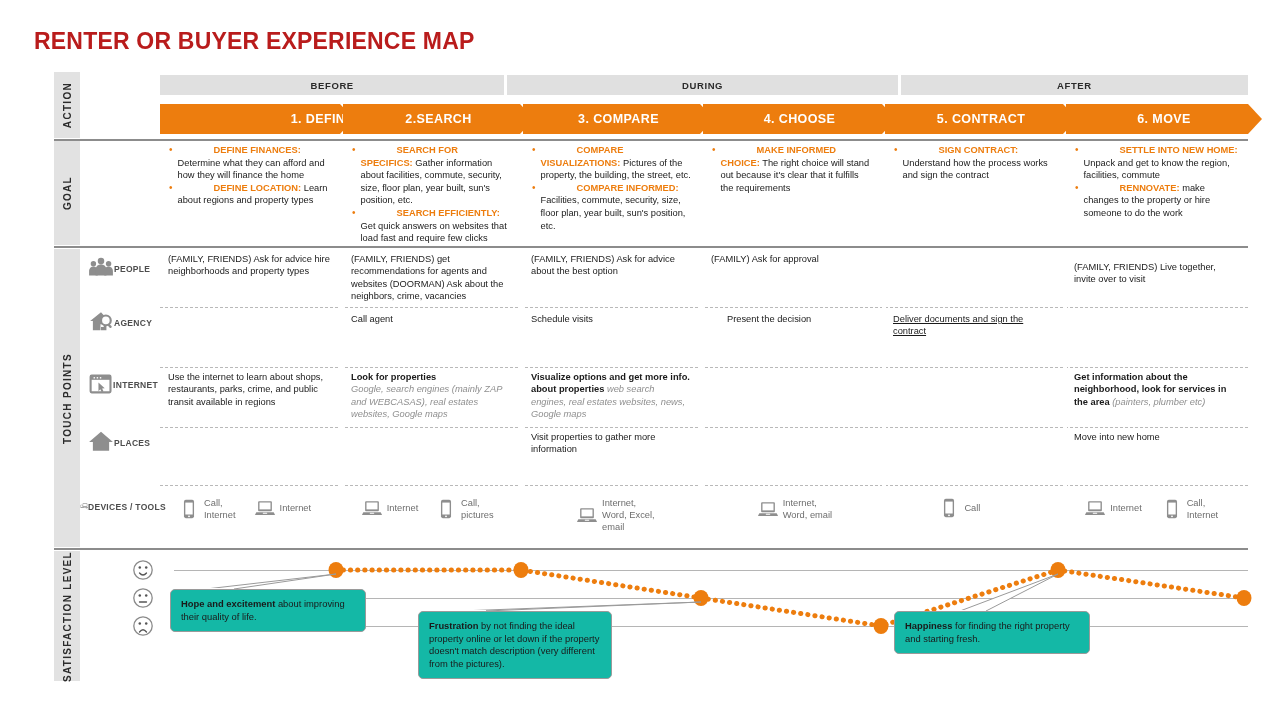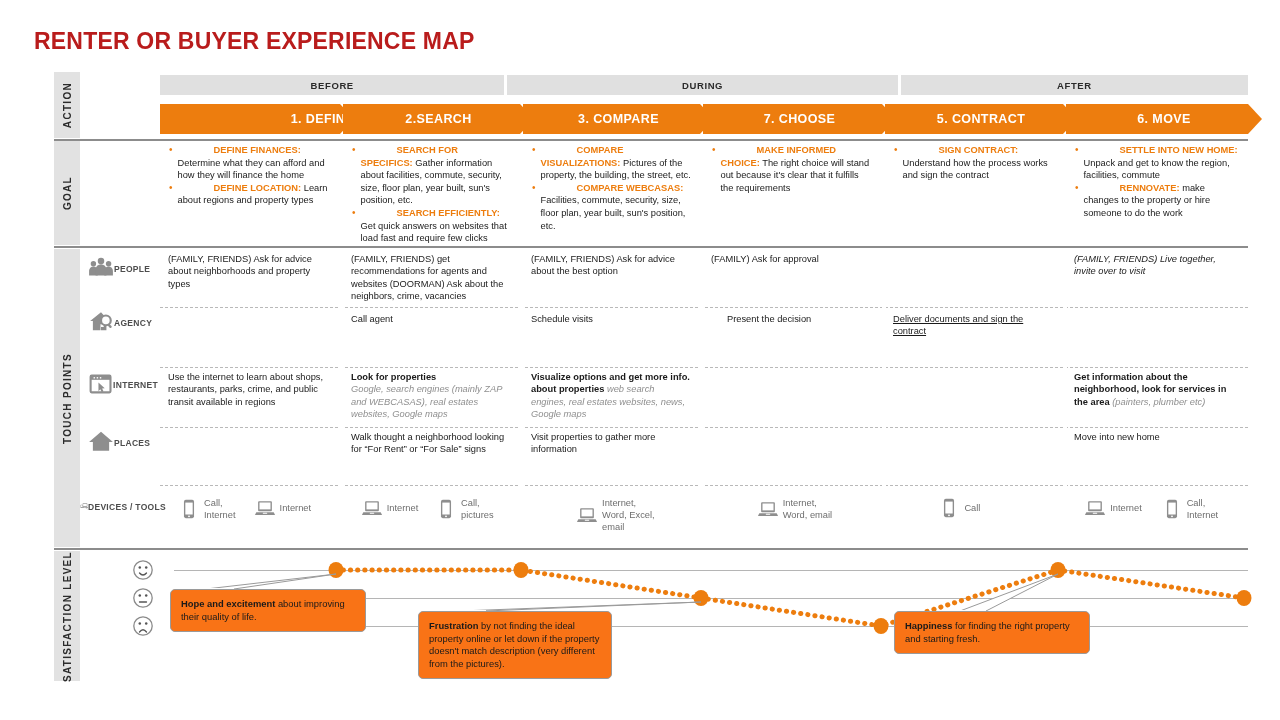--- a/index.html
+++ b/index.html
@@ -209,21 +209,21 @@
   .dot {
     position: absolute;
     width: 15px; height: 16px;
     background: #ED7D0E;
     border-radius: 50%;
     transform: translate(-50%, -50%);
     z-index: 4;
   }
   .callout {
     position: absolute;
-    background: #f97316;
+    background: #14b8a6;
     border: 1px solid #9a9a9a;
     border-radius: 5px;
     font-size: 9.4px;
     line-height: 12.6px;
     color: #1a1a1a;
     padding: 8px 10px;
     z-index: 6;
   }
   .callout b { font-weight: bold; }
   #connector-svg {
@@ -279,21 +279,21 @@
     <div class="stage first" style="left: 0px; width: 194px;">
       <span>1. DEFINE</span>
     </div>
     <div class="stage" style="left: 183px; width: 191px;">
       <span>2.SEARCH</span>
     </div>
     <div class="stage" style="left: 363px; width: 191px;">
       <span>3. COMPARE</span>
     </div>
     <div class="stage" style="left: 543px; width: 193px;">
-      <span>7. CHOOSE</span>
+      <span>4. CHOOSE</span>
     </div>
     <div class="stage" style="left: 725px; width: 192px;">
       <span>5. CONTRACT</span>
     </div>
     <div class="stage" style="left: 906px; width: 196px;">
       <span>6. MOVE</span>
     </div>
   </div>
 
 <div id="goal-row">
@@ -317,21 +317,21 @@
         <span class="goal-text"><span class="goal-key">SEARCH EFFICIENTLY:</span> Get quick answers on websites that load fast and require few clicks</span>
       </div>
     </div>
     <div class="goal-cell" style="left: 372px; width: 169px;">
       <div class="goal-item">
         <span class="goal-bullet">•</span>
         <span class="goal-text"><span class="goal-key">COMPARE VISUALIZATIONS:</span> Pictures of the property, the building, the street, etc.</span>
       </div>
       <div class="goal-item">
         <span class="goal-bullet">•</span>
-        <span class="goal-text"><span class="goal-key">COMPARE WEBCASAS:</span> Facilities, commute, security, size, floor plan, year built, sun's position, etc.</span>
+        <span class="goal-text"><span class="goal-key">COMPARE INFORMED:</span> Facilities, commute, security, size, floor plan, year built, sun's position, etc.</span>
       </div>
     </div>
     <div class="goal-cell" style="left: 552px; width: 171px;">
       <div class="goal-item">
         <span class="goal-bullet">•</span>
         <span class="goal-text"><span class="goal-key">MAKE INFORMED CHOICE:</span> The right choice will stand out because it's clear that it fulfills the requirements</span>
       </div>
     </div>
     <div class="goal-cell" style="left: 734px; width: 170px;">
       <div class="goal-item">
@@ -365,25 +365,25 @@
       <svg width="26" height="26" viewBox="0 0 48 48">
         <circle cx="10" cy="16" r="5" fill="#8e8e8e"></circle>
         <path d="M2 38v-9a8 8 0 0 1 16 0v9z" fill="#8e8e8e"></path>
              <circle cx="38" cy="16" r="5" fill="#8e8e8e"></circle>
         <path d="M30 38v-9a8 8 0 0 1 16 0v9z" fill="#8e8e8e"></path>
              <circle cx="24" cy="11" r="6" fill="#8e8e8e"></circle>
         <path d="M14 38v-11a10 10 0 0 1 20 0v11z" fill="#8e8e8e"></path>
       </svg>
       <div class="tp-icon-label">PEOPLE</div>
     </div>
-    <div class="tp-cell" style="left: 80px; top: 4px; width: 174px;">(FAMILY, FRIENDS) Ask for advice about neighborhoods and property types</div>
+    <div class="tp-cell" style="left: 80px; top: 4px; width: 174px;">(FAMILY, FRIENDS) Ask for advice hire neighborhoods and property types</div>
     <div class="tp-cell" style="left: 263px; top: 4px; width: 171px;">(FAMILY, FRIENDS) get recommendations for agents and websites (DOORMAN) Ask about the neighbors, crime, vacancies</div>
     <div class="tp-cell" style="left: 443px; top: 4px; width: 171px;">(FAMILY, FRIENDS) Ask for advice about the best option</div>
     <div class="tp-cell" style="left: 623px; top: 4px; width: 173px;">(FAMILY) Ask for approval</div>
-    <div class="tp-cell" style="left: 986px; top: 4px; width: 176px; font-style: italic;">(FAMILY, FRIENDS) Live together, invite over to visit</div>
+    <div class="tp-cell" style="left: 986px; top: 12px; width: 176px;">(FAMILY, FRIENDS) Live together, invite over to visit</div>
     <div class="tp-icon-cell" style="top: 60px;">
       <svg width="26" height="26" viewBox="0 0 48 48">
         <path d="M24 6 4 22h5v17h14V28h6v5l-5 0 0 6h10V22h5z" fill="#8e8e8e"></path>
              <circle cx="33" cy="21" r="9" fill="#fff" stroke="#8e8e8e" stroke-width="4"></circle>
              <rect x="39" y="27" width="8" height="4.5" rx="2" transform="rotate(45 39 27)" fill="#8e8e8e"></rect>
       </svg>
       <div class="tp-icon-label">AGENCY</div>
     </div>
     <div class="tp-cell" style="left: 263px; top: 64px; width: 171px;">Call agent</div>
     <div class="tp-cell" style="left: 443px; top: 64px; width: 171px;">Schedule visits</div>
@@ -404,21 +404,20 @@
     <div class="tp-cell" style="left: 263px; top: 122px; width: 171px;"><b>Look for properties</b><br><i>Google, search engines (mainly ZAP and WEBCASAS), real estates websites, Google maps</i></div>
     <div class="tp-cell" style="left: 443px; top: 122px; width: 171px;"><b>Visualize options and get more info. about properties</b><i> web search engines, real estates websites, news, Google maps</i></div>
     <div class="tp-cell" style="left: 986px; top: 122px; width: 176px;"><b>Get information about the neighborhood, look for services in the area</b><i> (painters, plumber etc)</i></div>
     <div class="tp-icon-cell" style="top: 180px;">
       <svg width="26" height="26" viewBox="0 0 48 48">
         <path d="M24 5 2 24h7v16h30V24h7z" fill="#8e8e8e"></path>
         <path d="M24 12 11 23v15h26V23z" fill="#8e8e8e"></path>
       </svg>
       <div class="tp-icon-label">PLACES</div>
     </div>
-    <div class="tp-cell" style="left: 263px; top: 182px; width: 171px;">Walk thought a neighborhood looking for “For Rent” or “For Sale” signs</div>
     <div class="tp-cell" style="left: 443px; top: 182px; width: 171px;">Visit properties to gather more information</div>
     <div class="tp-cell" style="left: 986px; top: 182px; width: 176px;">Move into new home</div>
     <div class="tp-icon-cell" style="top: 242px; width: 86px; left: -8px;">
       <svg width="30" height="30" viewBox="0 0 48 48">
         <rect x="16" y="8" width="28" height="20" rx="2" fill="#8e8e8e"></rect>
         <rect x="19" y="11" width="22" height="13" fill="#fff"></rect>
              <path d="M12 30h36l3 5H9z" fill="#8e8e8e"></path>
         <rect x="25" y="31.5" width="10" height="2" fill="#fff"></rect>
              <rect x="3" y="16" width="11" height="20" rx="2.5" fill="#8e8e8e"></rect>
         <rect x="5" y="19" width="7" height="12" fill="#fff"></rect>

